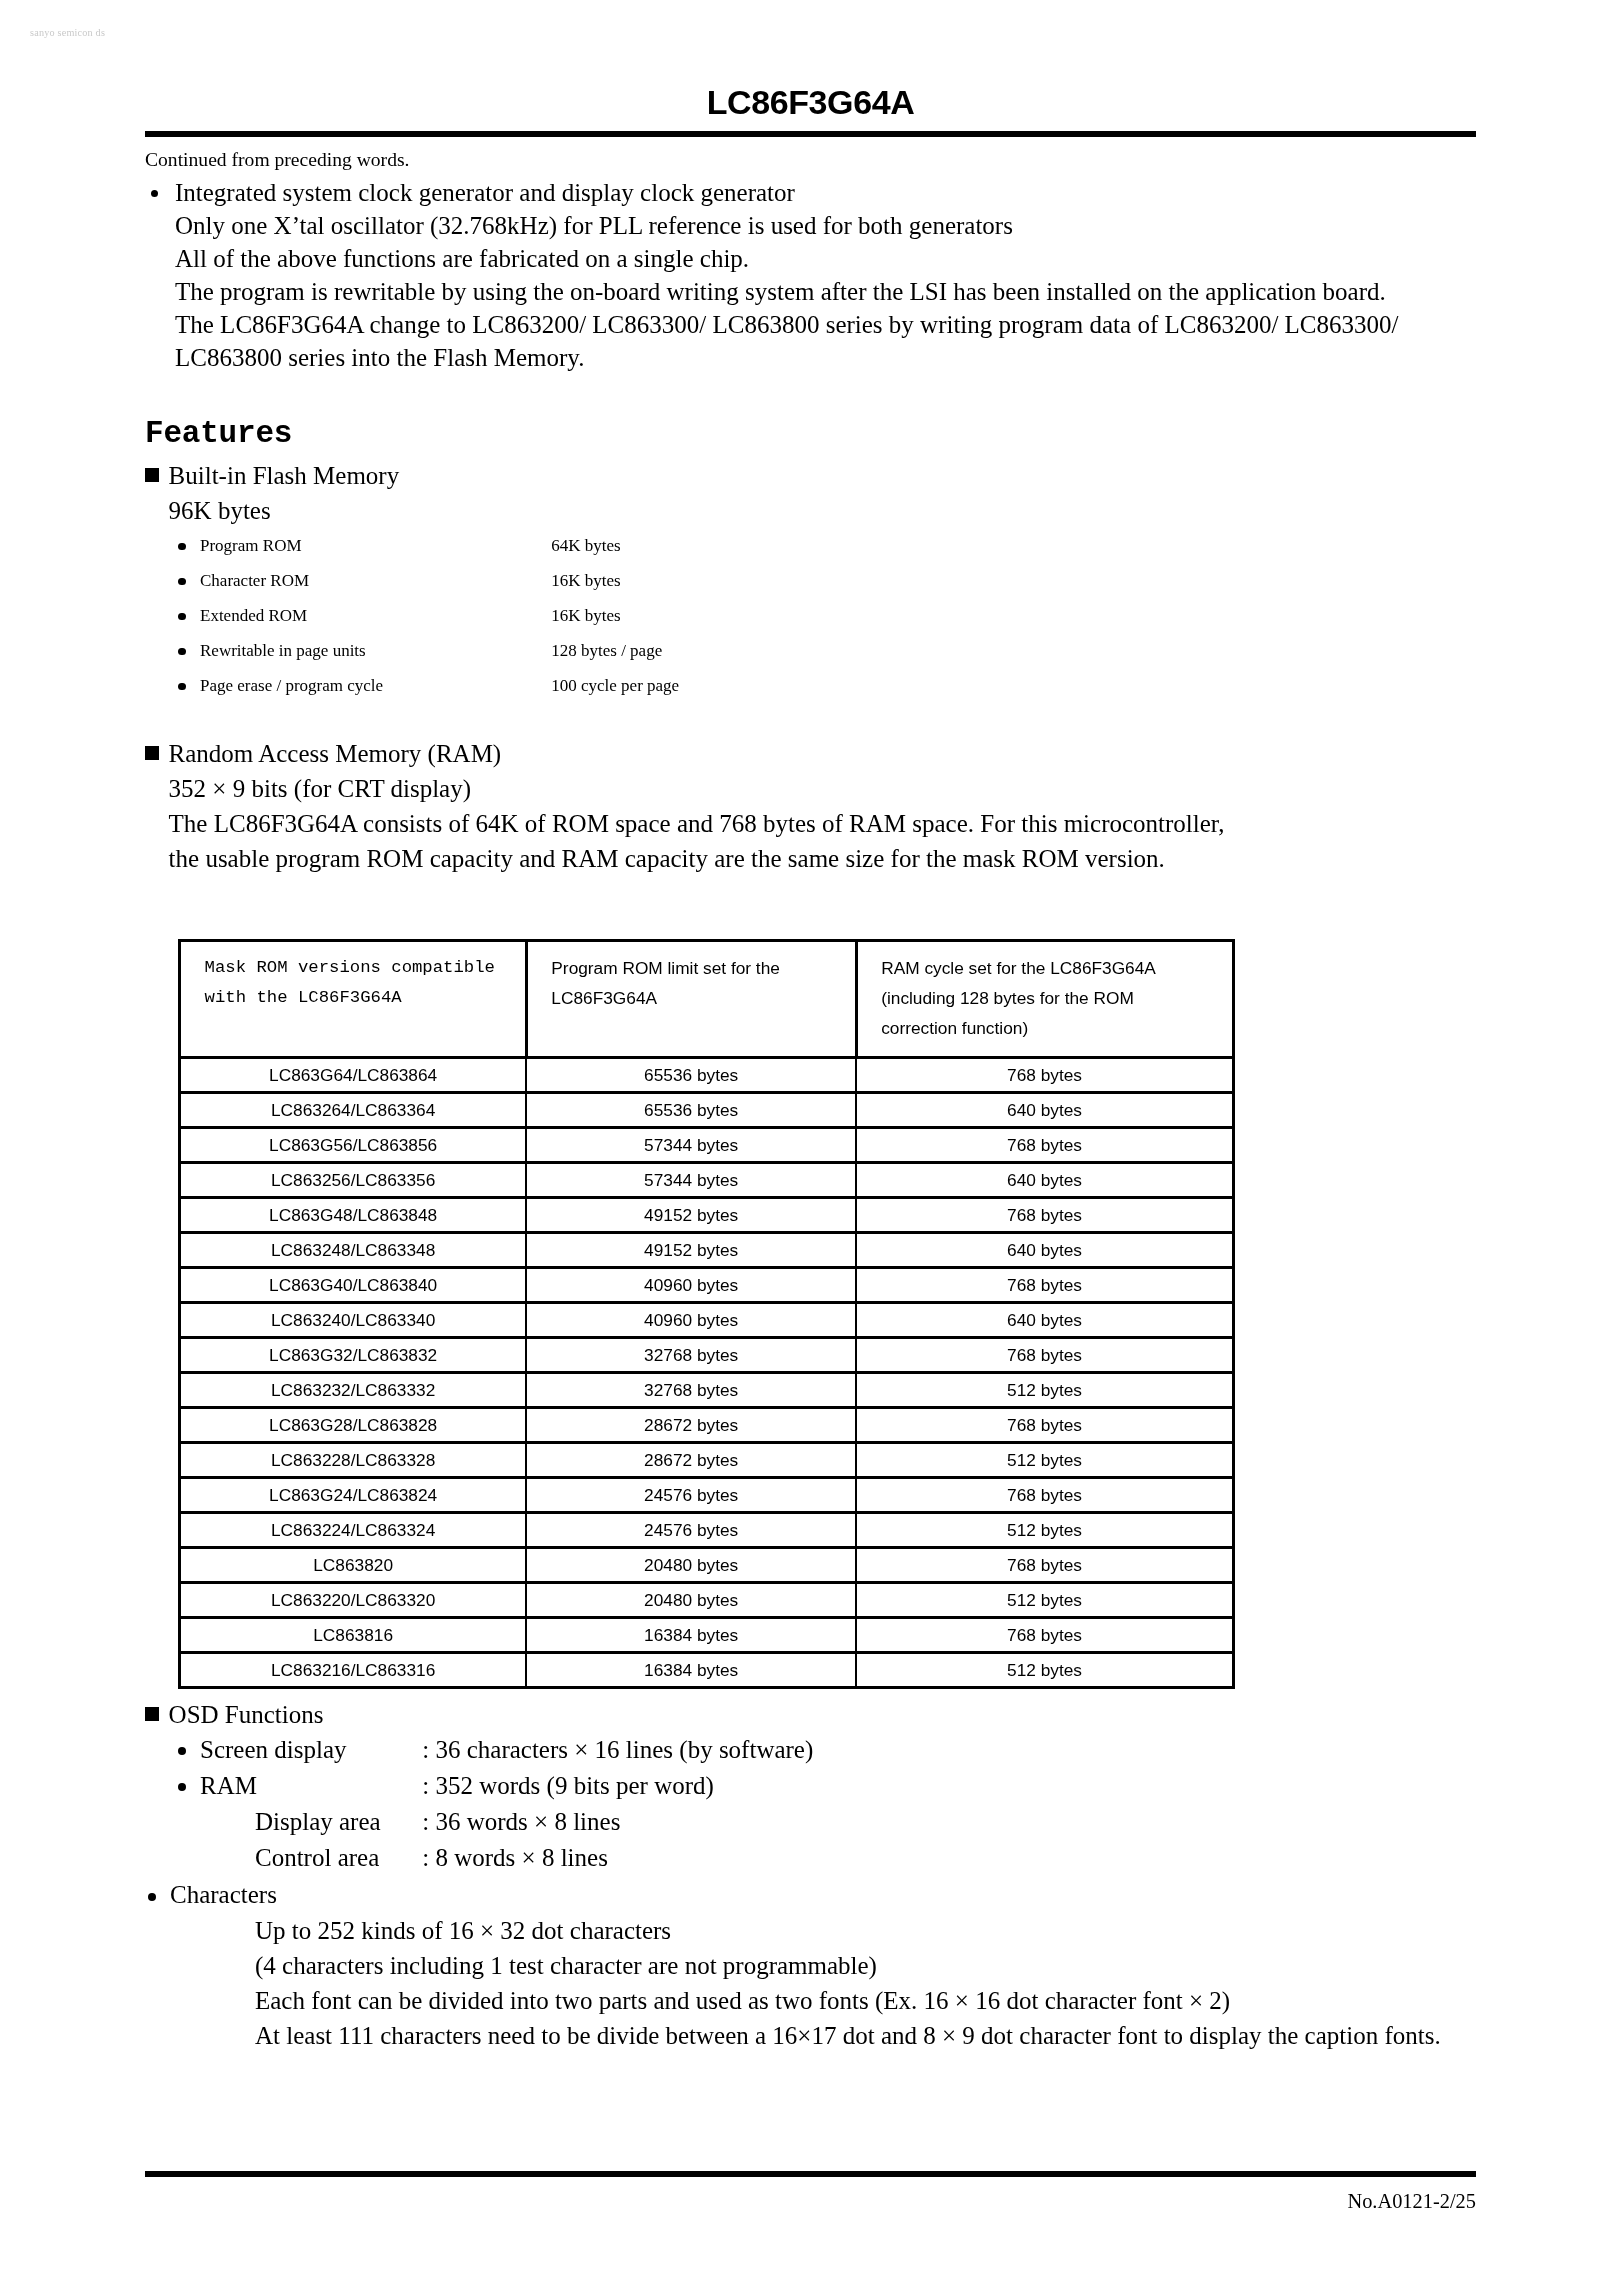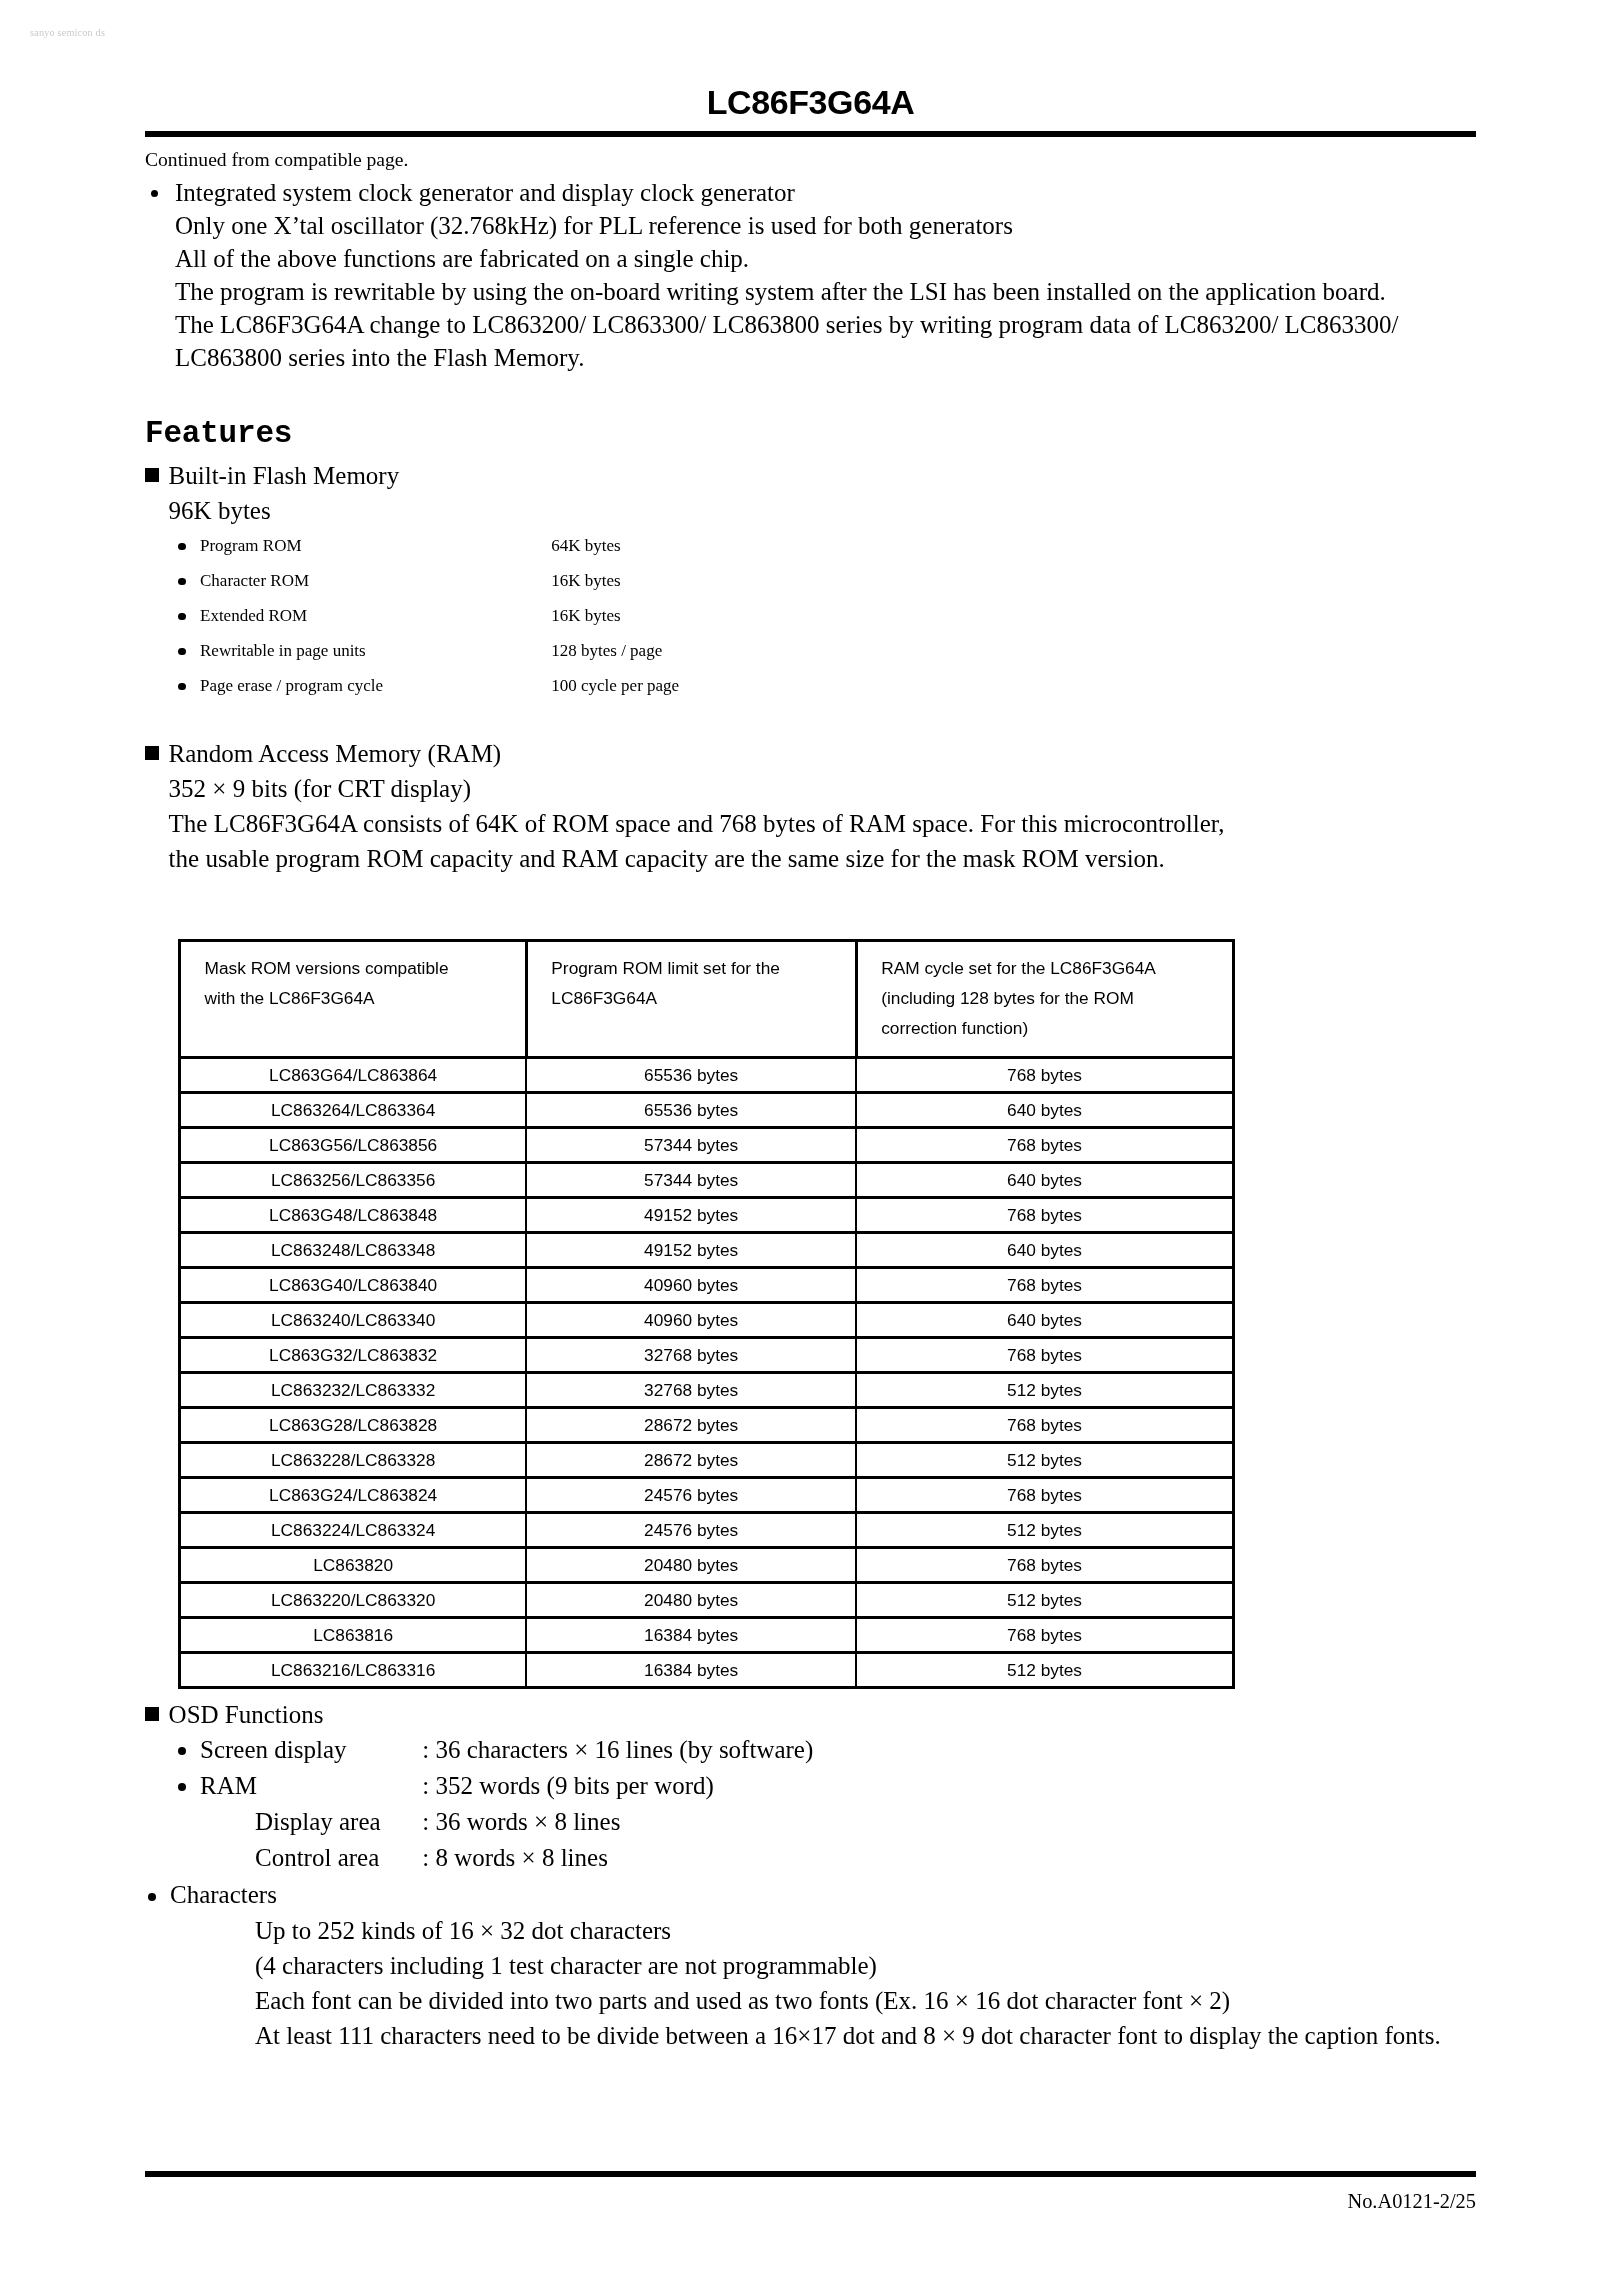--- a/index.html
+++ b/index.html
@@ -181,21 +181,21 @@
     border-bottom: 3.1px solid #000;
     border-top: 0;
   }
   .rom-table tbody tr:first-child td { border-top: 0; }
   .rom-table tbody td.c0 { border-left: 3.1px solid #000; border-right: 2.4px solid #000; }
   .rom-table tbody td.c1 { border-right: 2.4px solid #000; }
   .rom-table tbody td.c2 { border-right: 3.1px solid #000; }
   .rom-table thead th.h0 { border-left: 3.1px solid #000; border-right: 3.1px solid #000; border-top: 3.9px solid #000;}
   .rom-table thead th.h1 { border-right: 3.1px solid #000; border-top: 3.9px solid #000; margin-left: 47px;}
   .rom-table thead th.h2 { border-right: 3.1px solid #000; border-top: 3.9px solid #000;}
-  .col0 { width: 344px; }
+  .col0 { width: 344px; font-family: Liberation Mono, monospace; }
   .col1 { width: 330px; }
   .col2 { width: 384px; }
 
   
   .osd {
     position: absolute;
     left: 145px;
     top: 1692px;
     width: 1335px;
   }
@@ -274,21 +274,21 @@
 <body>
 
 <div class="page">
 
   <div class="corner-mark">sanyo semicon ds</div>
 
   <div class="doc-title">LC86F3G64A</div>
   <div class="header-rule"></div>
 
   <div class="content">
-    <p class="continued">Continued from compatible page.</p>
+    <p class="continued">Continued from preceding words.</p>
 
     <div class="bullet-block">
       <span class="bullet-dot"></span>
       <div class="para-line">Integrated system clock generator and display clock generator</div>
       <div class="para-line">Only one X’tal oscillator (32.768kHz) for PLL reference is used for both generators</div>
       <div class="para-line">All of the above functions are fabricated on a single chip.</div>
       <div class="para-line wrap">The program is rewritable by using the on-board writing system after the LSI has been installed on the application board.</div>
       <div class="para-line wrap">The LC86F3G64A change to LC863200/ LC863300/ LC863800 series by writing program data of LC863200/ LC863300/ LC863800 series into the Flash Memory.</div>
     </div>
 

